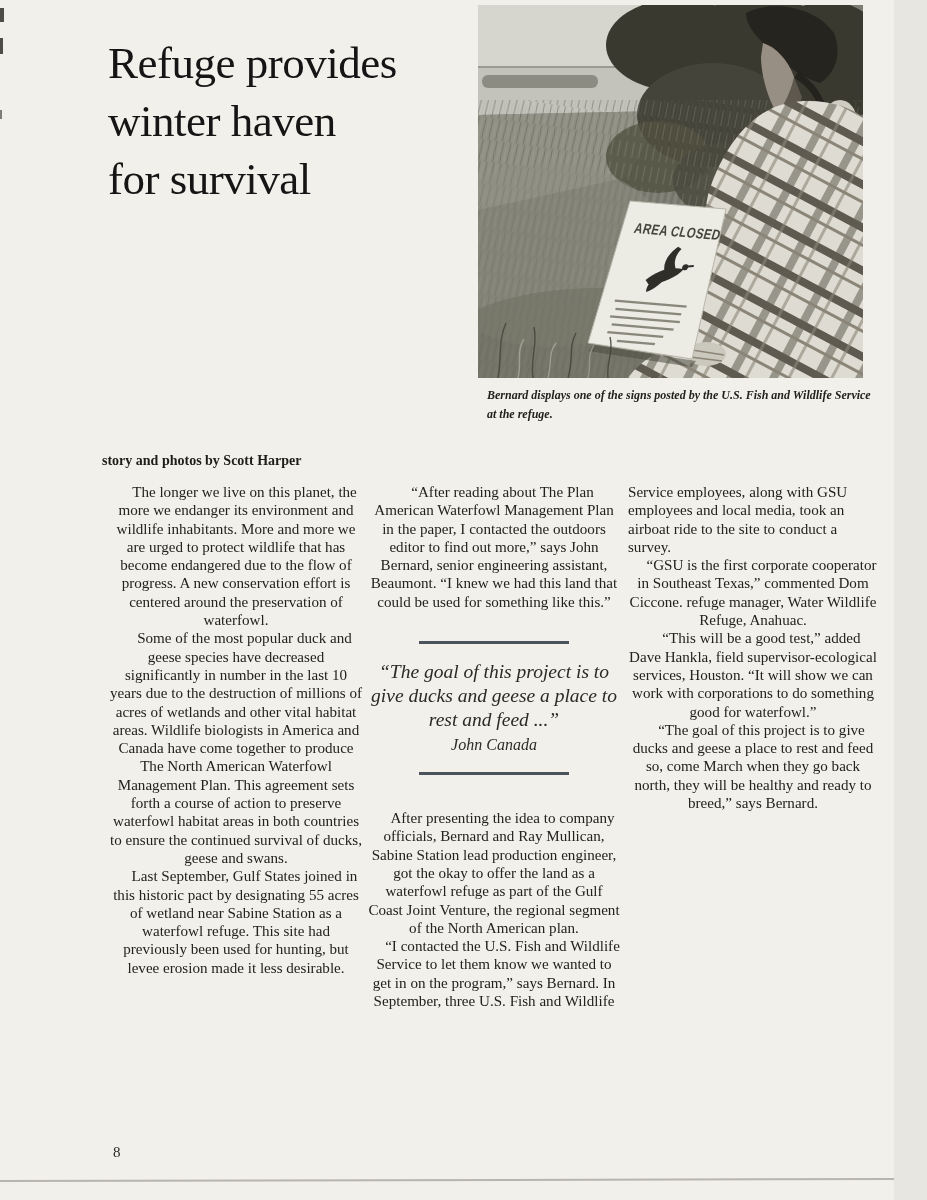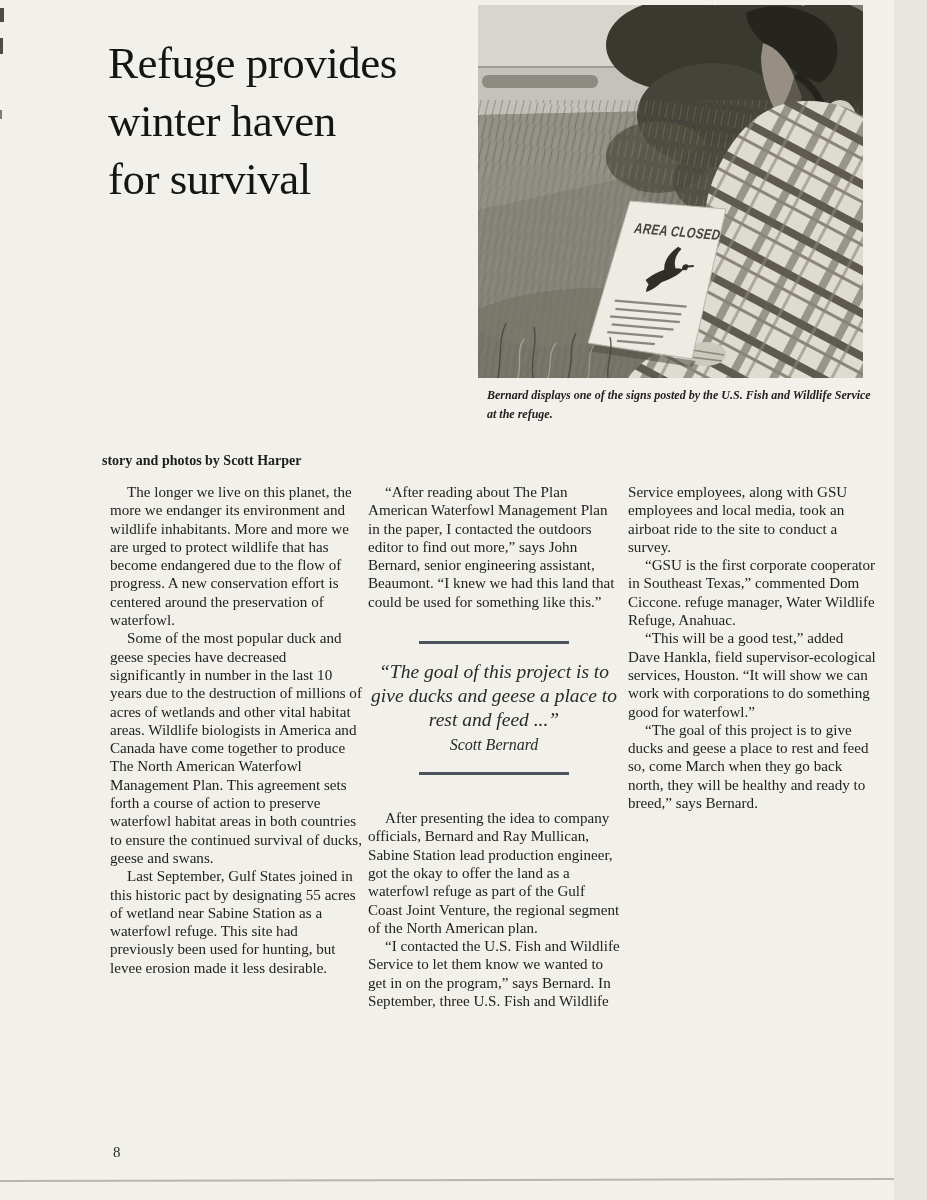--- a/index.html
+++ b/index.html
@@ -37,21 +37,21 @@
   
   .col{
     position:absolute;top:483px;width:252px;
     font-size:15.1px;line-height:18.3px;color:#22221f;
     text-align:left;
   }
   .col1{left:110px;}
   .col2{left:368px;}
   .col3{left:628px;width:250px;}
   .col p{margin:0;}
-  .col p.indent{text-indent:17px;}
+  .col p.indent{text-indent:17px;text-align:center;}
   
   .pullquote{margin:30px 0 34px 0;}
   .pq-rule{width:150px;height:3px;background:#4b545c;margin:0 auto;}
   .pq-rule.top{margin-bottom:16px;}
   .pq-rule.bottom{margin-top:16px;}
   .pq-text{
     text-align:center;font-style:italic;font-size:19.5px;line-height:24px;
     color:#2a2a27;margin:0 -6px;
   }
   .pq-attr{
@@ -177,21 +177,21 @@
     <p class="indent">The longer we live on this planet, the more we endanger its environment and wildlife inhabitants. More and more we are urged to protect wildlife that has become endangered due to the flow of progress. A new conservation effort is centered around the preservation of waterfowl.</p>
     <p class="indent">Some of the most popular duck and geese species have decreased significantly in number in the last 10 years due to the destruction of millions of acres of wetlands and other vital habitat areas. Wildlife biologists in America and Canada have come together to produce The North American Waterfowl Management Plan. This agreement sets forth a course of action to preserve waterfowl habitat areas in both countries to ensure the continued survival of ducks, geese and swans.</p>
     <p class="indent">Last September, Gulf States joined in this historic pact by designating 55 acres of wetland near Sabine Station as a waterfowl refuge. This site had previously been used for hunting, but levee erosion made it less desirable.</p>
   </div>
 
   <div class="col col2">
     <p class="indent">“After reading about The Plan American Waterfowl Management Plan in the paper, I contacted the outdoors editor to find out more,” says John Bernard, senior engineering assistant, Beaumont. “I knew we had this land that could be used for something like this.”</p>
     <div class="pullquote">
       <div class="pq-rule top"></div>
       <div class="pq-text">“The goal of this project is to give ducks and geese a place to rest and feed ...”</div>
-      <div class="pq-attr">Scott Bernard</div>
+      <div class="pq-attr">John Canada</div>
       <div class="pq-rule bottom"></div>
     </div>
     <p class="indent">After presenting the idea to company officials, Bernard and Ray Mullican, Sabine Station lead production engineer, got the okay to offer the land as a waterfowl refuge as part of the Gulf Coast Joint Venture, the regional segment of the North American plan.</p>
     <p class="indent">“I contacted the U.S. Fish and Wildlife Service to let them know we wanted to get in on the program,” says Bernard. In September, three U.S. Fish and Wildlife</p>
   </div>
 
   <div class="col col3">
     <p>Service employees, along with GSU employees and local media, took an airboat ride to the site to conduct a survey.</p>
     <p class="indent">“GSU is the first corporate cooperator in Southeast Texas,” commented Dom Ciccone. refuge manager, Water Wildlife Refuge, Anahuac.</p>
     <p class="indent">“This will be a good test,” added Dave Hankla, field supervisor-ecological services, Houston. “It will show we can work with corporations to do something good for waterfowl.”</p>

